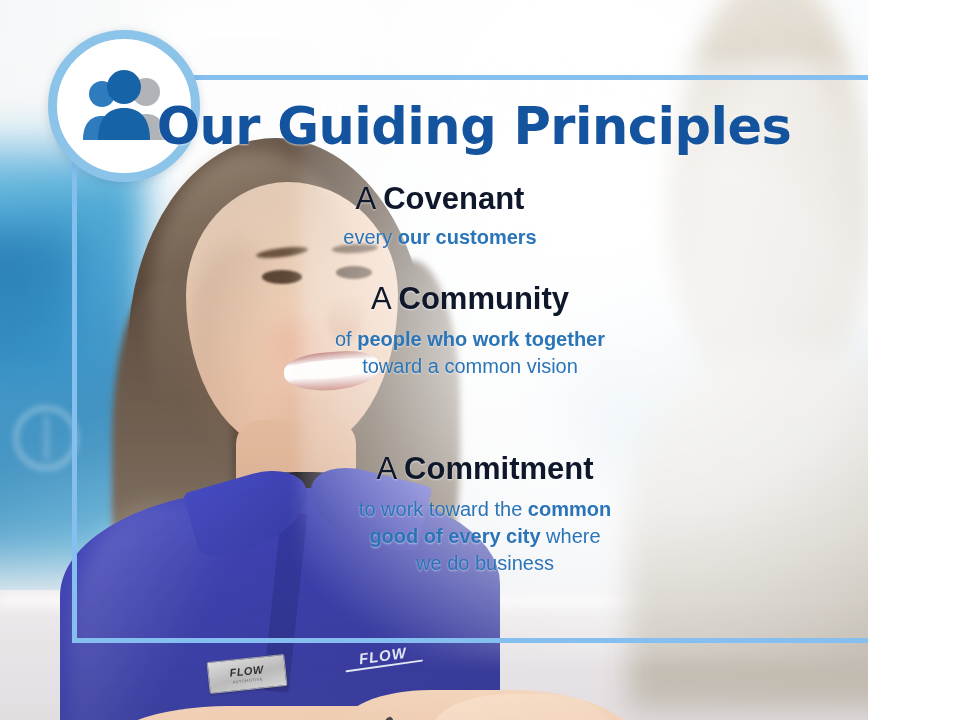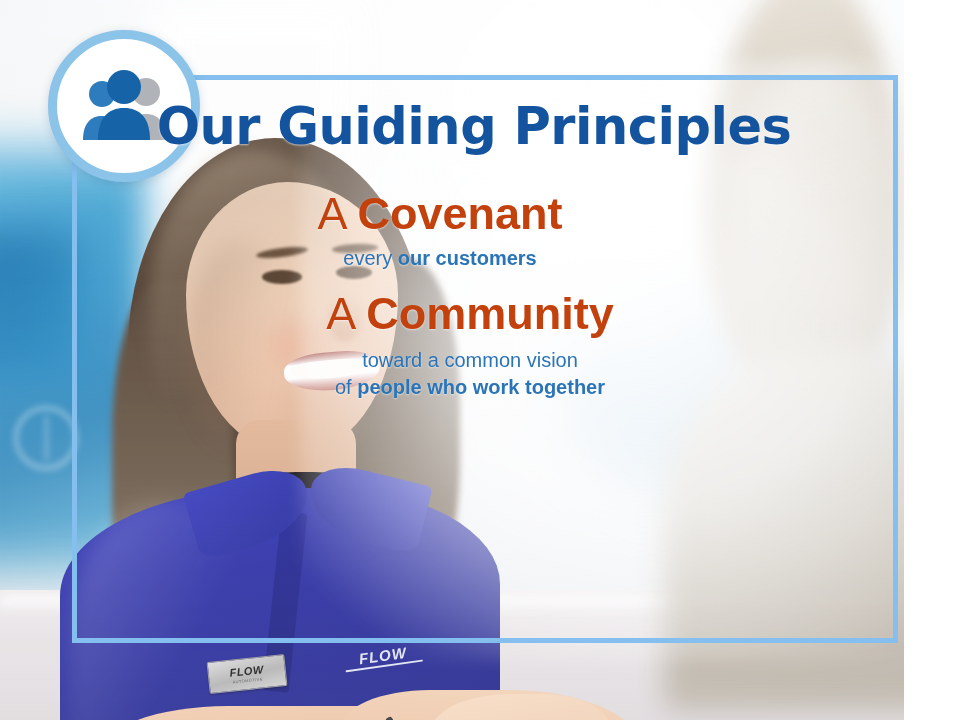--- a/index.html
+++ b/index.html
@@ -1,21 +1,21 @@
 <!DOCTYPE html>
 <html><head>
 <meta charset="utf-8">
 <style>
   html,body{margin:0;padding:0;}
   body{
     width:960px;height:720px;overflow:hidden;
     font-family:"Liberation Sans","DejaVu Sans",sans-serif;
     background:#ffffff;
   }
-  .poster{position:relative;width:868px;height:720px;overflow:hidden;background:#eef2f5;padding-left:36px;}
+  .poster{position:relative;width:868px;height:720px;overflow:hidden;background:#eef2f5;}
 
   
   .photo{position:absolute;inset:0;overflow:hidden;}
 
   
   .bg-base{
     position:absolute;inset:0;
     background:
       radial-gradient(120% 90% at 62% 8%, #ffffff 0%, #fbfcfd 30%, #f2f4f6 60%, #e8ebee 100%);
   }
@@ -240,22 +240,22 @@
   .content{position:absolute;left:72px;top:75px;width:826px;height:568px;}
   .title{
     position:absolute;left:0;right:22px;top:22px;text-align:center;
     font-size:51px;font-weight:bold;color:#14539e;letter-spacing:-.5px;
     font-family:"DejaVu Sans","Liberation Sans",sans-serif;
     text-shadow:0 1px 2px rgba(255,255,255,.6);
     white-space:nowrap;
   }
   .block{position:absolute;color:#2a74b8;}
   .headline{
-    font-size:45px;line-height:1.05;color:#c2410c;font-weight:300;
-    text-shadow:0 1px 2px rgba(255,255,255,.55);white-space:nowrap;margin-top:7px;
+    font-size:31px;line-height:1.05;color:#0f172a;font-weight:300;
+    text-shadow:0 1px 2px rgba(255,255,255,.55);white-space:nowrap;
   }
   .headline b{font-weight:bold;}
   .sub{
     font-size:20px;line-height:1.35;color:#2a74b8;font-weight:400;
     text-shadow:0 1px 2px rgba(255,255,255,.55);
   }
   .sub b{font-weight:bold;text-align:right;}
 
   .b1{left:0;right:90px;top:108px;text-align:center;}
   .b1 .sub{margin-top:8px;}
@@ -353,20 +353,28 @@
     <div class="title">Our Guiding Principles</div>
 
     <div class="block b1">
       <div class="headline"><span>A </span><b>Covenant</b></div>
       <div class="sub"><span>every </span><b>our customers</b></div>
     </div>
 
     <div class="block b2">
       <div class="headline"><span>A </span><b>Community</b></div>
       <div class="sub">
+        <div><span>of </span><b>people who work together</b></div>
         <div>toward a common vision</div>
-        <div><span>of </span><b>people who work together</b></div>
       </div>
     </div>
 
+    <div class="block b3">
+      <div class="headline"><span>A </span><b>Commitment</b></div>
+      <div class="sub">
+        <div><span>to work toward the </span><b>common</b></div>
+        <div><b>good of every city</b><span> where</span></div>
+        <div>we do business</div>
+      </div>
+    </div>
 
   </div>
 </div>
 
 </body></html>

